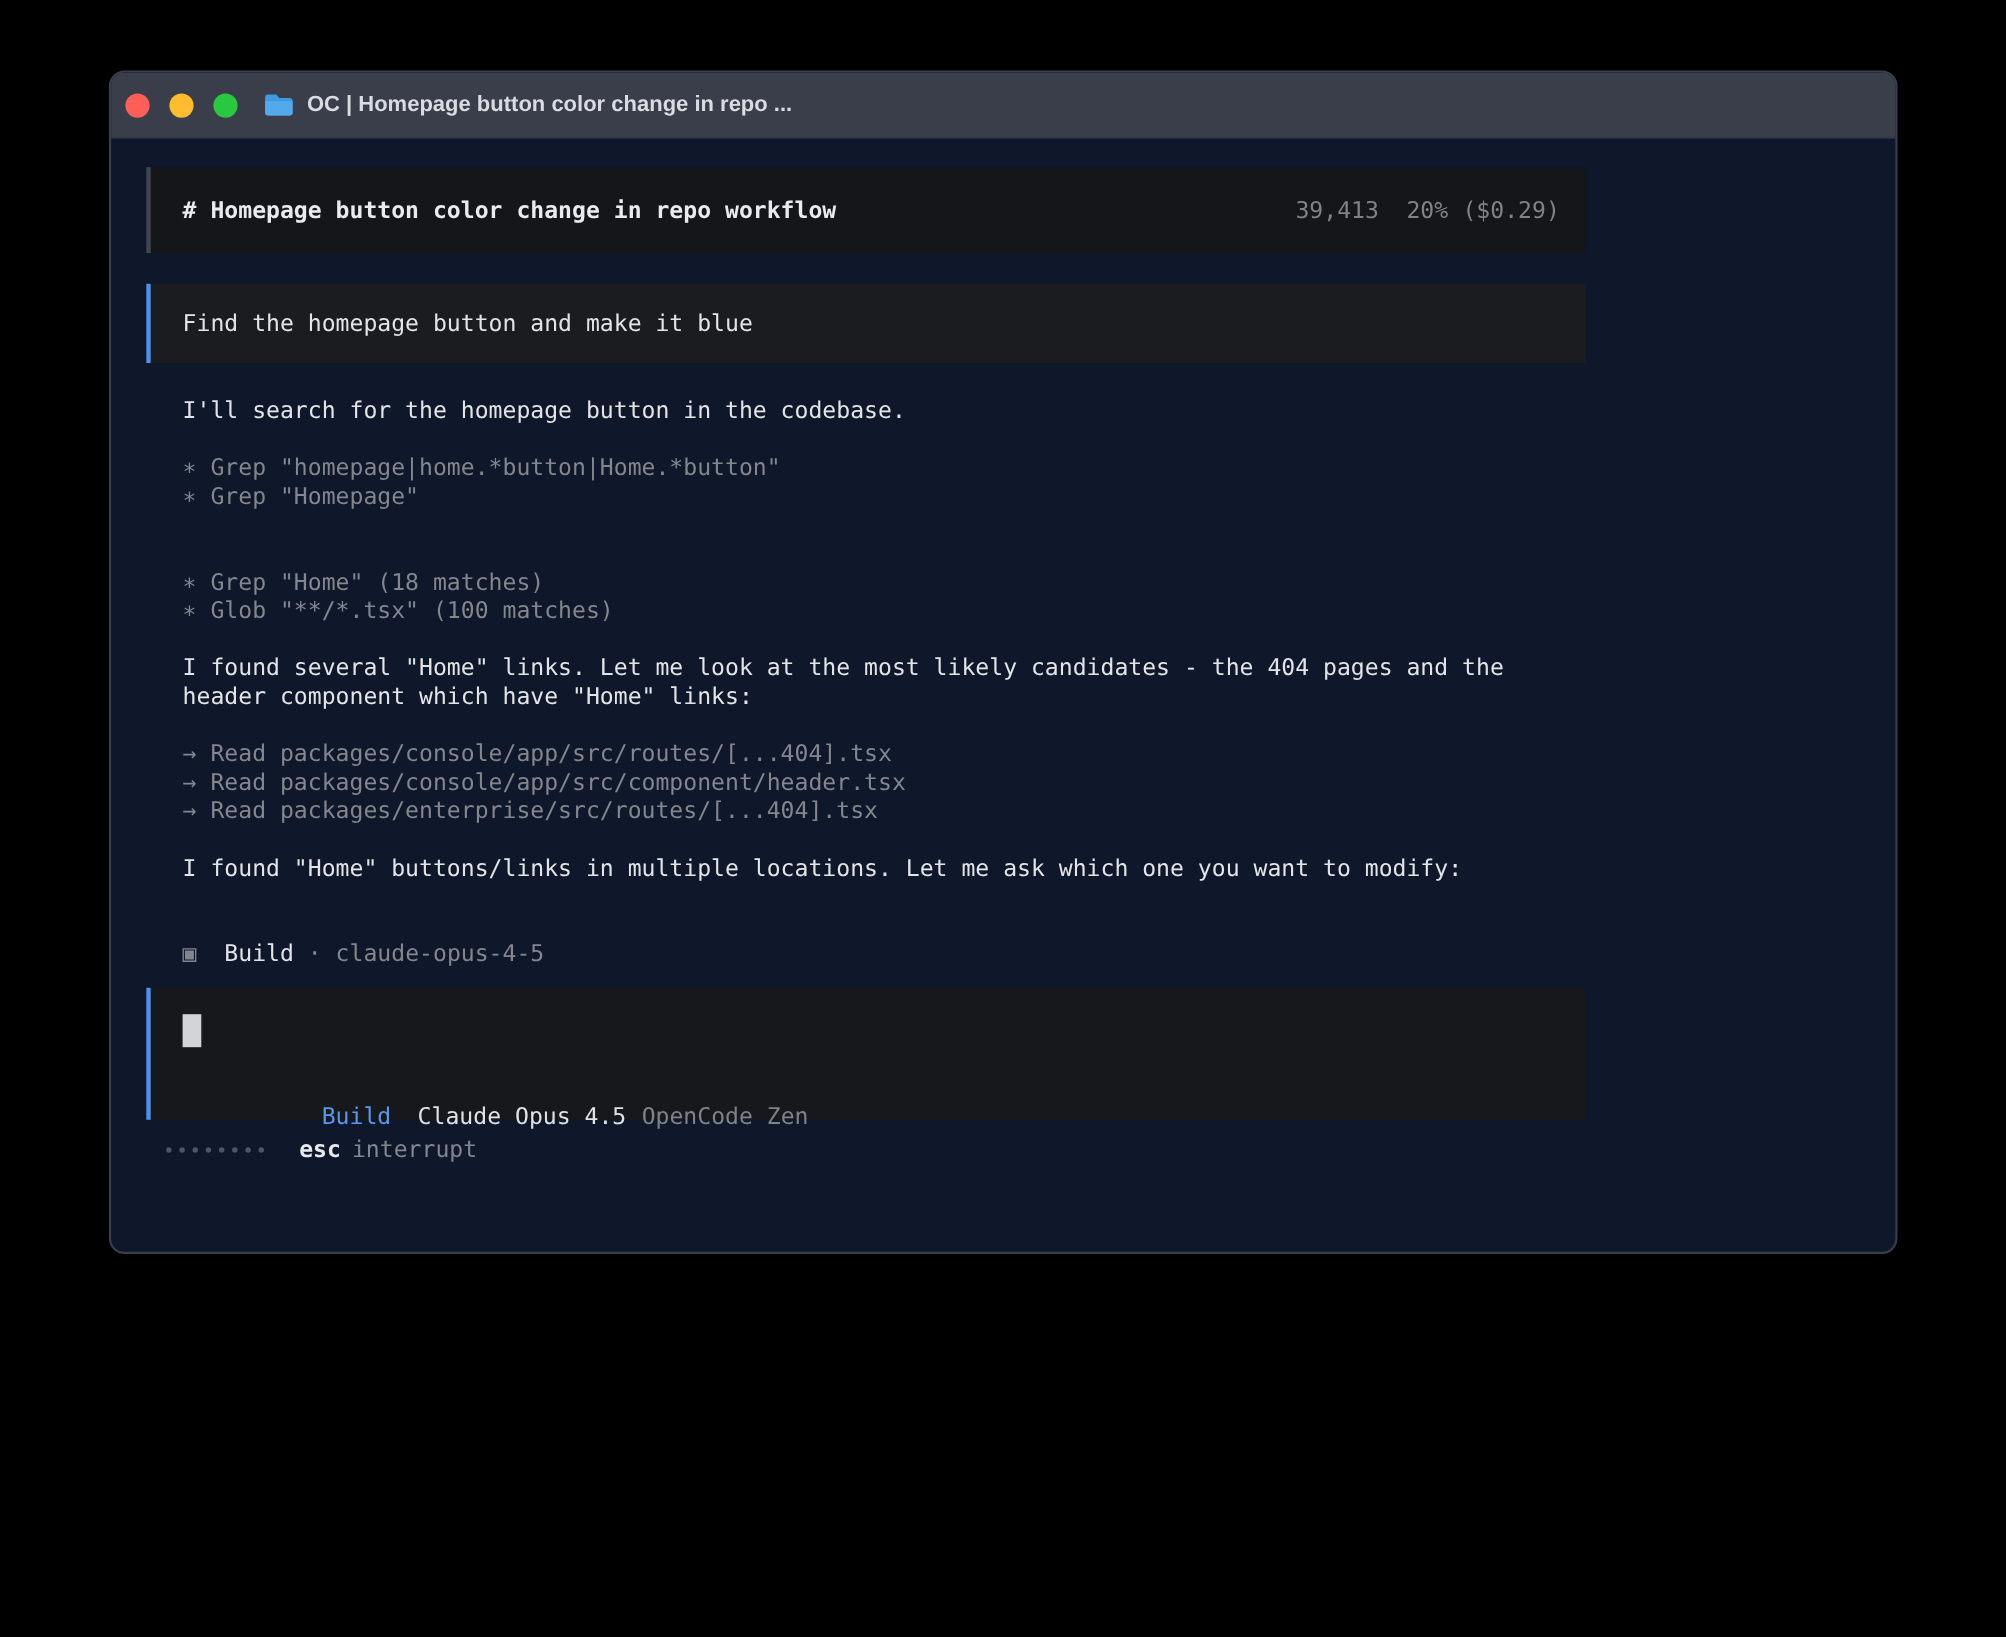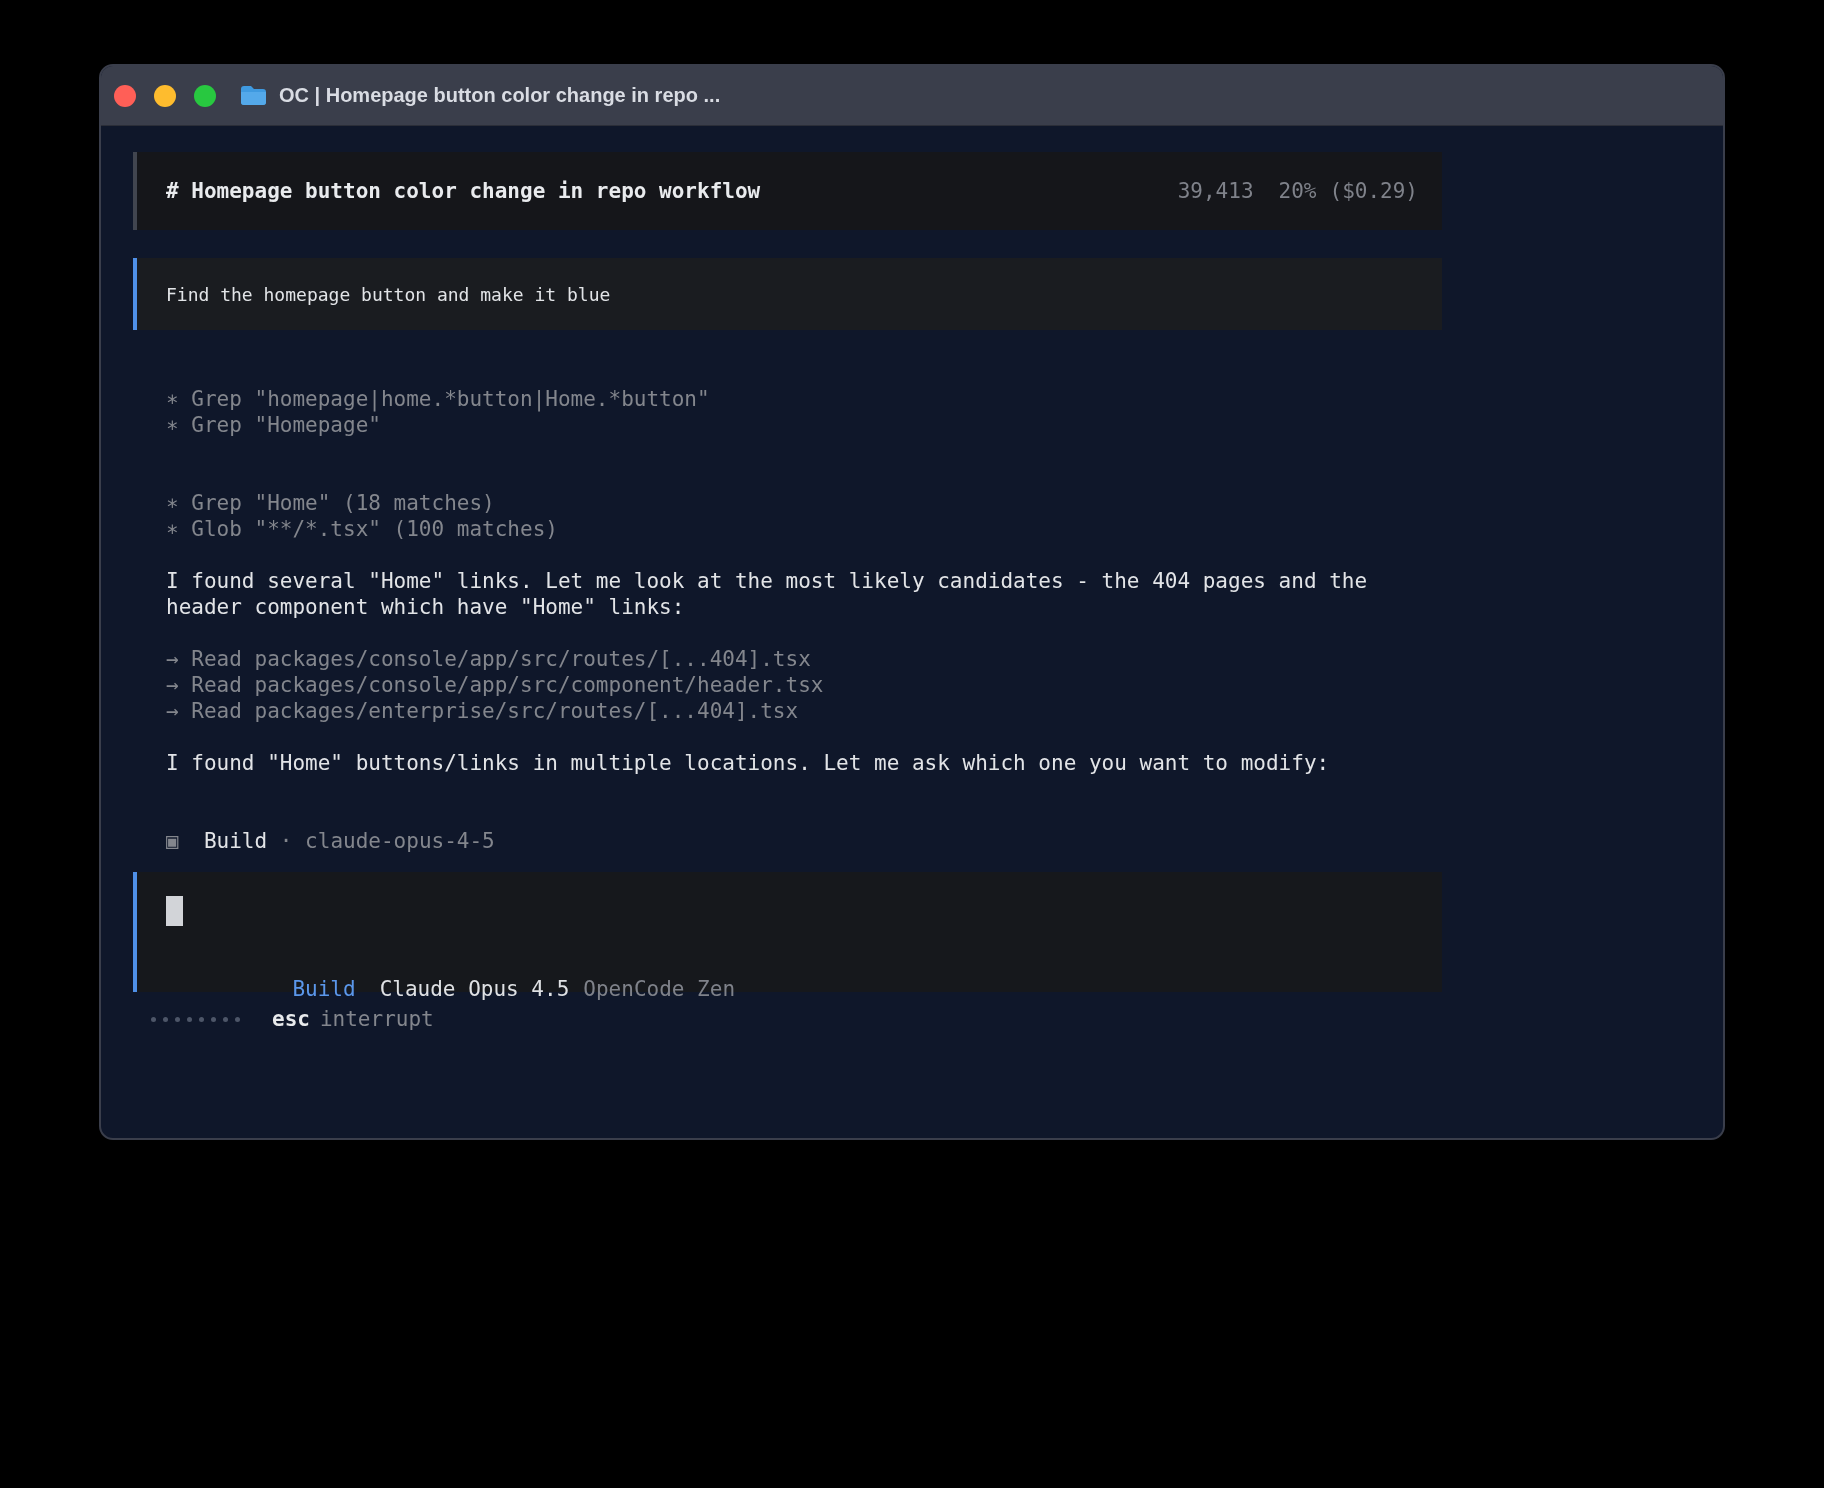--- a/index.html
+++ b/index.html
@@ -25,21 +25,21 @@
   .header-block { height:78px; background:#15161a; border-left:4px solid #41454f;
                   display:flex; align-items:center; justify-content:space-between;
                   padding:0 24px 0 29px; font-size:21px; }
   .header-title { font-weight:700; color:#e9ebee; white-space:pre; }
   .header-stats { color:#7f828a; display:flex; white-space:pre;margin-left:29px; }
   .header-stats .ctx  { margin-left:25px; }
   .header-stats .cost { margin-left:13px; }
 
   .user-block { margin-top:28px; height:72px; background:#1a1c20;
                 border-left:4px solid #4f90e8; display:flex; align-items:center;
-                padding-left:29px; color:#e2e4e7; font-size:18px; white-space:pre; }
+                padding-left:29px; color:#e2e4e7; font-size:21px; white-space:pre; }
 
   .transcript { margin-top:30px; padding-left:33px; font-size:21px; }
   .tline { height:26px; line-height:26px; white-space:pre; }
   .tone-fg   { color:#e2e4e7; }
   .tone-dim  { color:#83868d; }
 
   .input-block { margin-top:18px; height:120px; background:#16181c;
                  border-left:4px solid #4f90e8; padding:24px 0 0 29px; position:relative; }
   .cursor { width:17px; height:30px; background:#d2d4d8; }
   .model-line { position:absolute; left:29px; bottom:16px; height:26px; line-height:26px;
@@ -86,20 +86,21 @@
           <span class="ctx">20%</span>
           <span class="cost">($0.29)</span>
         </span>
       </div>
 
       <div class="user-block">
         <span>Find the homepage button and make it blue</span>
       </div>
 
       <div class="transcript">
+          <div class="tline"><span class="tone-fg">I'll search for the homepage button in the codebase.</span></div>
           <div class="tline"></div>
           <div class="tline"><span class="tone-dim">∗ Grep "homepage|home.*button|Home.*button"</span></div>
           <div class="tline"><span class="tone-dim">∗ Grep "Homepage"</span></div>
           <div class="tline"></div>
           <div class="tline"></div>
           <div class="tline"><span class="tone-dim">∗ Grep "Home" (18 matches)</span></div>
           <div class="tline"><span class="tone-dim">∗ Glob "**/*.tsx" (100 matches)</span></div>
           <div class="tline"></div>
           <div class="tline"><span class="tone-fg">I found several "Home" links. Let me look at the most likely candidates - the 404 pages and the</span></div>
           <div class="tline"><span class="tone-fg">header component which have "Home" links:</span></div>

